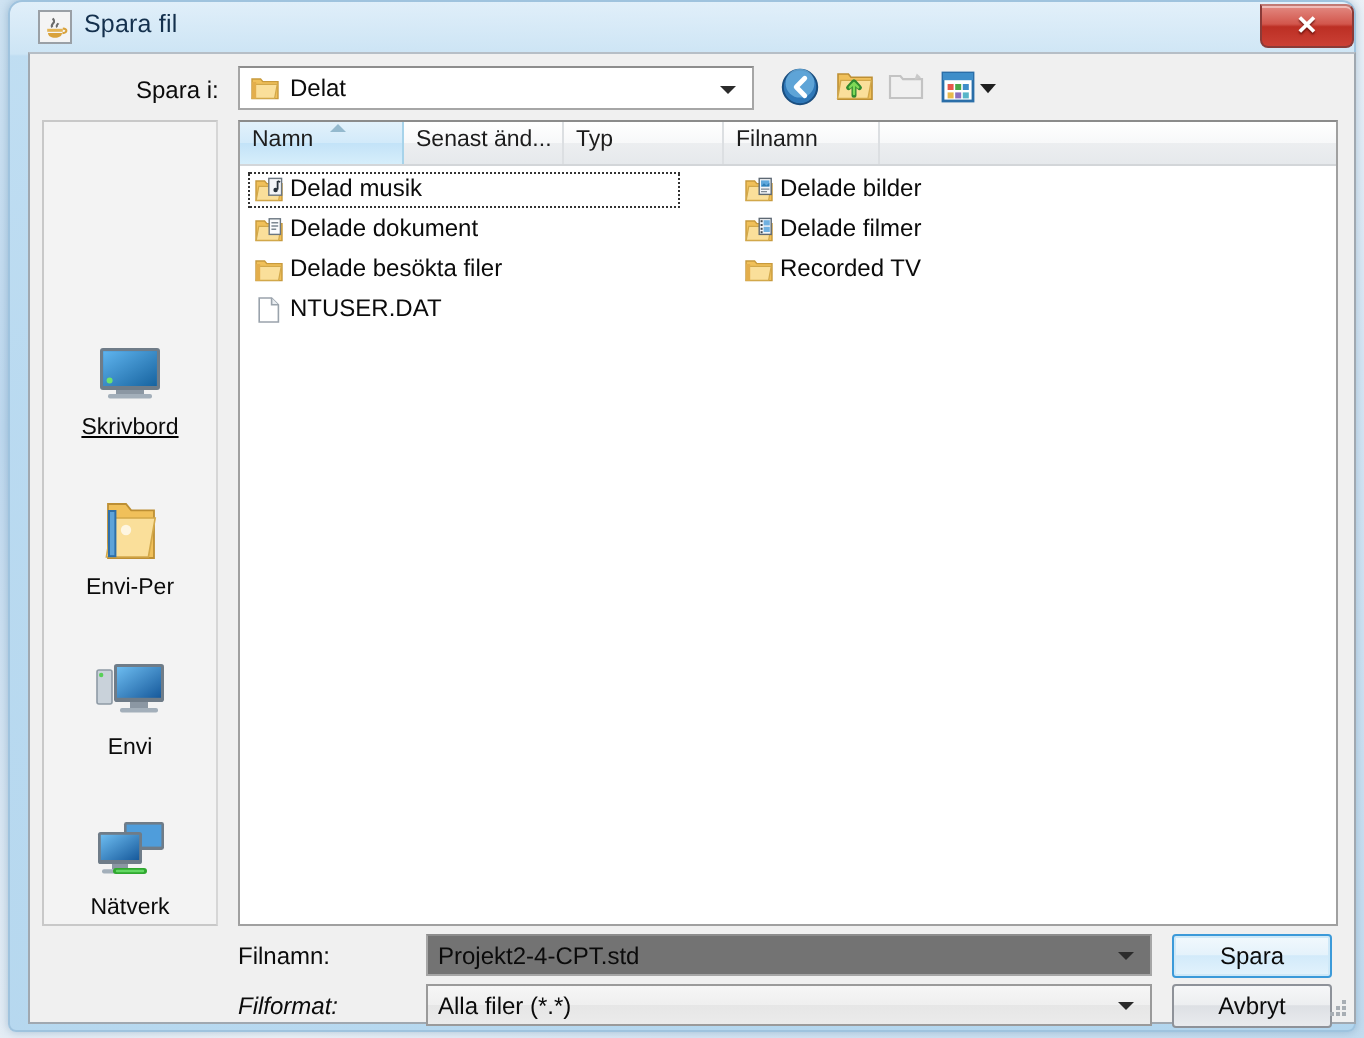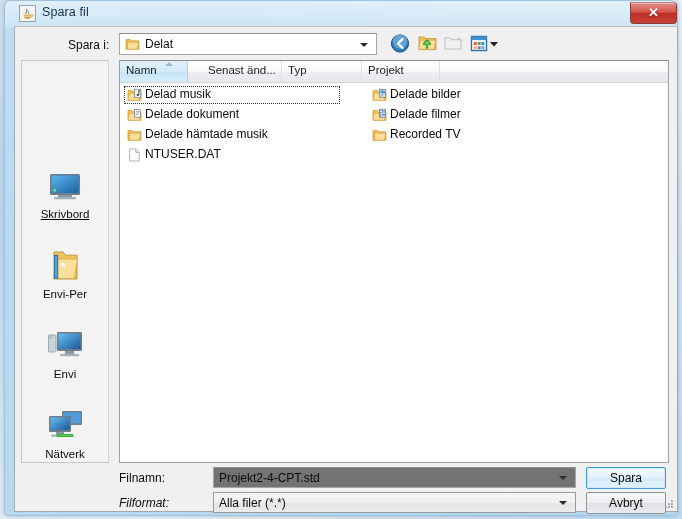--- a/index.html
+++ b/index.html
@@ -439,32 +439,32 @@
             <rect x="8" y="28.6" width="18" height="2.2" rx="1" fill="#a3afba"></rect>
             <path d="M15 29.5h14" stroke="#2fa82f" stroke-width="3" stroke-linecap="round"></path>
             <path d="M15.5 29.5h13" stroke="#63d863" stroke-width="1.2" stroke-linecap="round"></path>
           </svg>
           <span class="place-label">Nätverk</span>
         </div>
       </div>
 
       <div id="filelist">
         <div id="header-row">
-          <div class="col-head sorted" style="left:0px; width:68px;text-align:center;">
+          <div class="col-head sorted" style="left:0px; width:82px;text-align:center;">
             <span class="ch-label">Namn</span>
             <div class="sort-arrow"></div>
           </div>
           <div class="col-head" style="left:82px; width:80px;">
             <span class="ch-label">Senast änd...</span>
           </div>
           <div class="col-head" style="left:162px; width:80px;">
             <span class="ch-label">Typ</span>
           </div>
           <div class="col-head" style="left:242px; width:78px;">
-            <span class="ch-label">Projekt</span>
+            <span class="ch-label">Filnamn</span>
           </div>
           <div class="col-head" style="left:320px; width:228px; border-right:none;"></div>
         </div>
 
         <div class="file-item focused" style="left:4px; top:25px; width:216px;">
           <svg class="fi-icon" viewBox="0 0 15 14">
             <path d="M1 2.5h4.3l1.1 1.3H14v8.5H1z" fill="#f0c05a" stroke="#c89a3c" stroke-width=".7"></path>
             <path d="M2.4 5.2h11.2l-1.3 7H1.1z" fill="#fadf9a" stroke="#d2a84a" stroke-width=".6"></path>
             <rect x="7.4" y="1.2" width="6.4" height="8.4" fill="#f2f4f7" stroke="#6b7680" stroke-width=".7"></rect>
             <path d="M11.8 2.5v4.3" stroke="#27313a" stroke-width=".9"></path>
@@ -483,21 +483,21 @@
           </svg>
           <span class="fi-label">Delade dokument</span>
         </div>
 
         <div class="file-item" style="left:4px; top:65px; width:216px;">
           <svg class="fi-icon" viewBox="0 0 15 14">
             <path d="M1 2.5h4.3l1.1 1.3H14v8.5H1z" fill="#f0c05a" stroke="#c89a3c" stroke-width=".7"></path>
             <path d="M2.4 5.2h11.2l-1.3 7H1.1z" fill="#fadf9a" stroke="#d2a84a" stroke-width=".6"></path>
             <rect x="1" y="4" width="2.1" height="8.3" fill="#e3ae4c"></rect>
           </svg>
-          <span class="fi-label">Delade hämtade musik</span>
+          <span class="fi-label">Delade besökta filer</span>
         </div>
 
         <div class="file-item" style="left:4px; top:85px; width:216px;">
           <svg class="fi-icon" viewBox="0 0 15 14">
             <path d="M2.6 1h6.2l3.4 3.4v8.6H2.6z" fill="#ffffff" stroke="#9aa3ac" stroke-width=".8"></path>
             <path d="M8.8 1v3.4h3.4" fill="#e9edf1" stroke="#9aa3ac" stroke-width=".8"></path>
           </svg>
           <span class="fi-label">NTUSER.DAT</span>
         </div>
 

